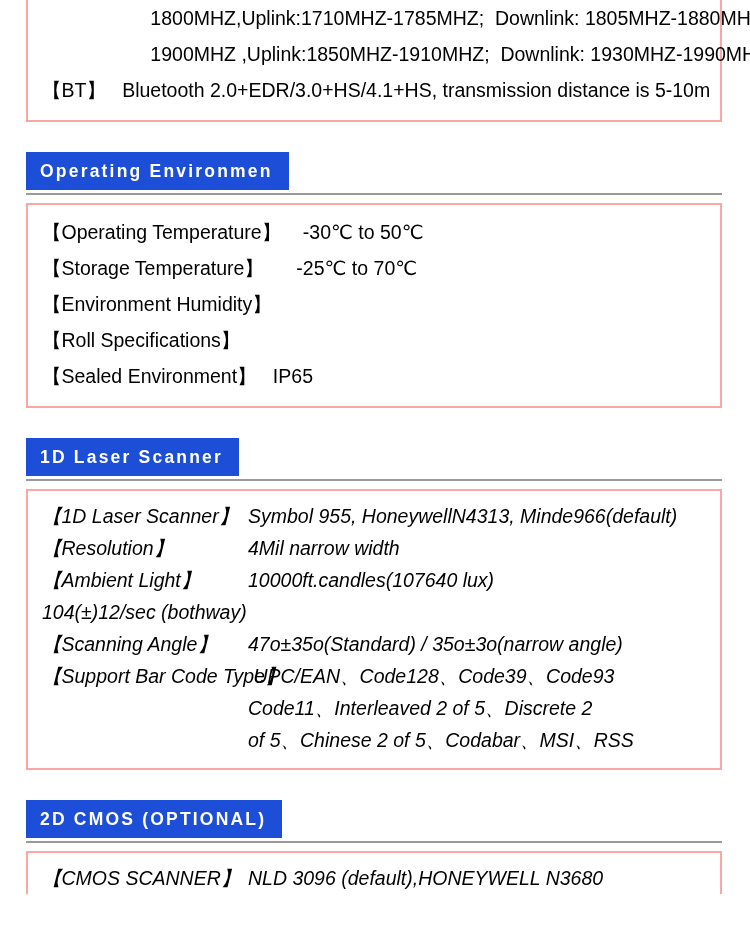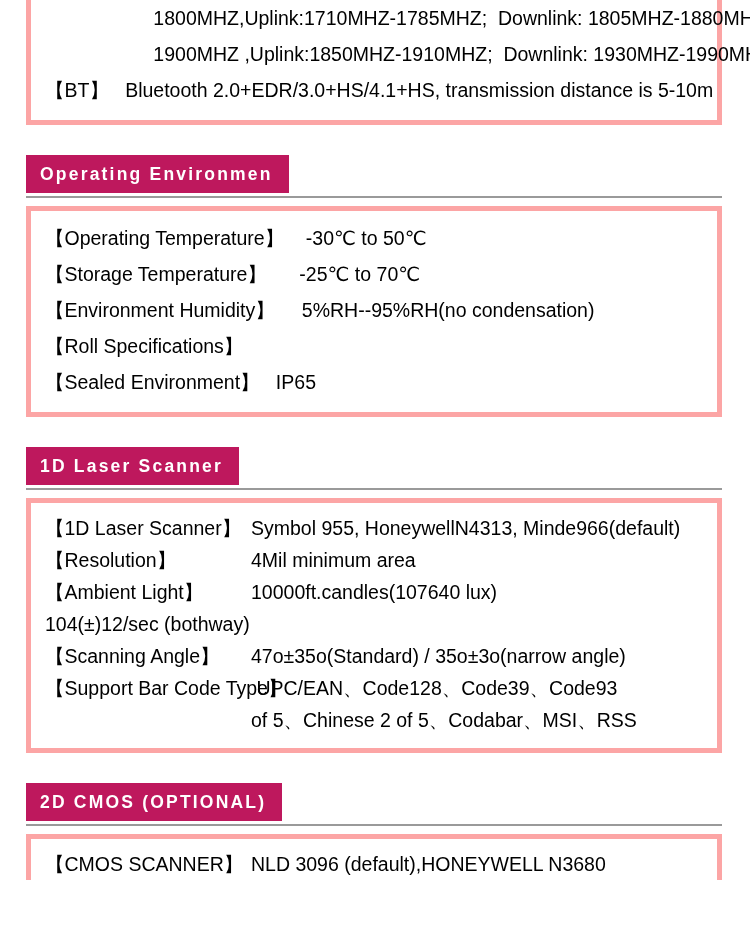--- a/index.html
+++ b/index.html
@@ -18,21 +18,21 @@
   .page {
     position: relative;
     width: 750px;
     height: 934px;
     overflow: hidden;
   }
 
   
   .spec-box {
     margin: 0 28px 0 26px;
-    border: 5px solid #fca5a5;
+    border: 2px solid #fca5a5;
     box-sizing: border-box;
     background: #ffffff;
     padding: 9px 0 12px 0;
   }
   .spec-box.clipped-top {
     border-top: none;
     padding-top: 0;
   }
   .spec-box.clipped-bottom {
     border-bottom: none;
@@ -42,20 +42,21 @@
   .row {
     display: flex;
     align-items: baseline;
     font-size: 19.5px;
     line-height: 36px;
     white-space: pre;
     padding-left: 14px;
   }
   .row.tight {
     line-height: 32px;
+    font-style: italic;
   }
   .label {
     flex: none;
     white-space: pre;
   }
   .value {
     flex: none;
     white-space: pre;
   }
   
@@ -68,21 +69,21 @@
     flex: none;
   }
 
   
   .section-head {
     margin: 30px 28px 0 26px;
     position: relative;
   }
   .band {
     display: inline-block;
-    background: #be185d;
+    background: #1d4ed8;
     color: #ffffff;
     font-weight: bold;
     font-size: 17.5px;
     letter-spacing: 2.2px;
     padding: 9px 16px 9px 14px;
     line-height: 20px;
     white-space: pre;
   }
   .rule {
     height: 2px;
@@ -99,33 +100,34 @@
       <div class="spec-box clipped-top">
         <div class="row"><span class="label"></span><span class="indent">                    </span><span class="value">1800MHZ,Uplink:1710MHZ-1785MHZ;  Downlink: 1805MHZ-1880MHZ</span></div>
         <div class="row"><span class="label"></span><span class="indent">                    </span><span class="value">1900MHZ ,Uplink:1850MHZ-1910MHZ;  Downlink: 1930MHZ-1990MHZ</span></div>
         <div class="row"><span class="label">【BT】</span><span class="value">   Bluetooth 2.0+EDR/3.0+HS/4.1+HS, transmission distance is 5-10m</span></div>
       </div>
       <div class="section-head"><span class="band">Operating Environmen</span><div class="rule"></div></div>
       <div class="head-gap"></div>
       <div class="spec-box">
         <div class="row"><span class="label">【Operating Temperature】</span><span class="value">    -30℃ to 50℃</span></div>
         <div class="row"><span class="label">【Storage Temperature】</span><span class="value">      -25℃ to 70℃</span></div>
-        <div class="row"><span class="label">【Environment Humidity】</span><span class="value">     5%RH--95%RH(no condensation)</span></div>
+        <div class="row"><span class="label">【Environment Humidity】</span></div>
         <div class="row"><span class="label">【Roll Specifications】</span></div>
         <div class="row"><span class="label">【Sealed Environment】</span><span class="value">   IP65</span></div>
       </div>
       <div class="section-head"><span class="band">1D Laser Scanner</span><div class="rule"></div></div>
       <div class="head-gap"></div>
       <div class="spec-box">
         <div class="row tight colfix"><span class="label">【1D Laser Scanner】</span><span class="value">Symbol 955, HoneywellN4313, Minde966(default)</span></div>
-        <div class="row tight colfix"><span class="label">【Resolution】</span><span class="value">4Mil minimum area</span></div>
+        <div class="row tight colfix"><span class="label">【Resolution】</span><span class="value">4Mil narrow width</span></div>
         <div class="row tight colfix"><span class="label">【Ambient Light】</span><span class="value">10000ft.candles(107640 lux)</span></div>
         <div class="row tight colfix"><span class="value">104(±)12/sec (bothway)</span></div>
         <div class="row tight colfix"><span class="label">【Scanning Angle】</span><span class="value">47o±35o(Standard) / 35o±3o(narrow angle)</span></div>
         <div class="row tight colfix"><span class="label">【Support Bar Code Type】</span><span class="value"> UPC/EAN、Code128、Code39、Code93</span></div>
+        <div class="row tight colfix"><span class="label"></span><span class="value">Code11、Interleaved 2 of 5、Discrete 2</span></div>
         <div class="row tight colfix"><span class="label"></span><span class="value">of 5、Chinese 2 of 5、Codabar、MSI、RSS</span></div>
       </div>
       <div class="section-head"><span class="band">2D CMOS (OPTIONAL)</span><div class="rule"></div></div>
       <div class="head-gap"></div>
       <div class="spec-box clipped-bottom">
         <div class="row tight colfix"><span class="label">【CMOS SCANNER】</span><span class="value">NLD 3096 (default),HONEYWELL N3680</span></div>
       </div>
     </div>
 </div>
 

